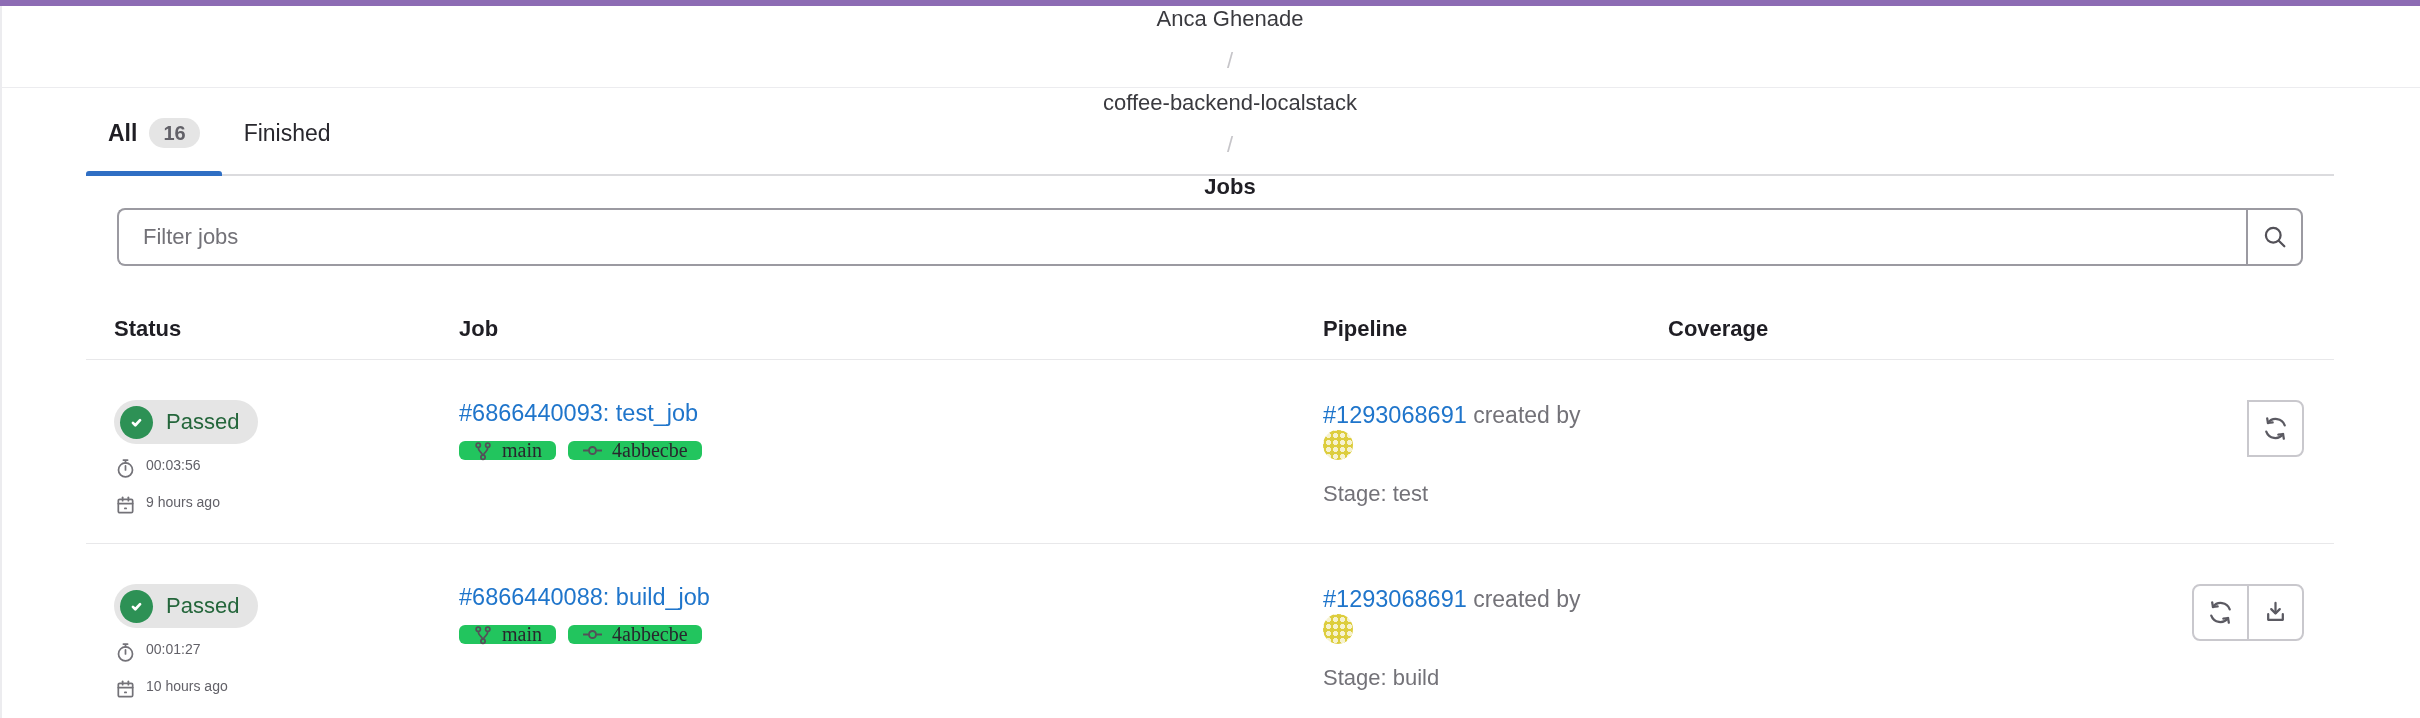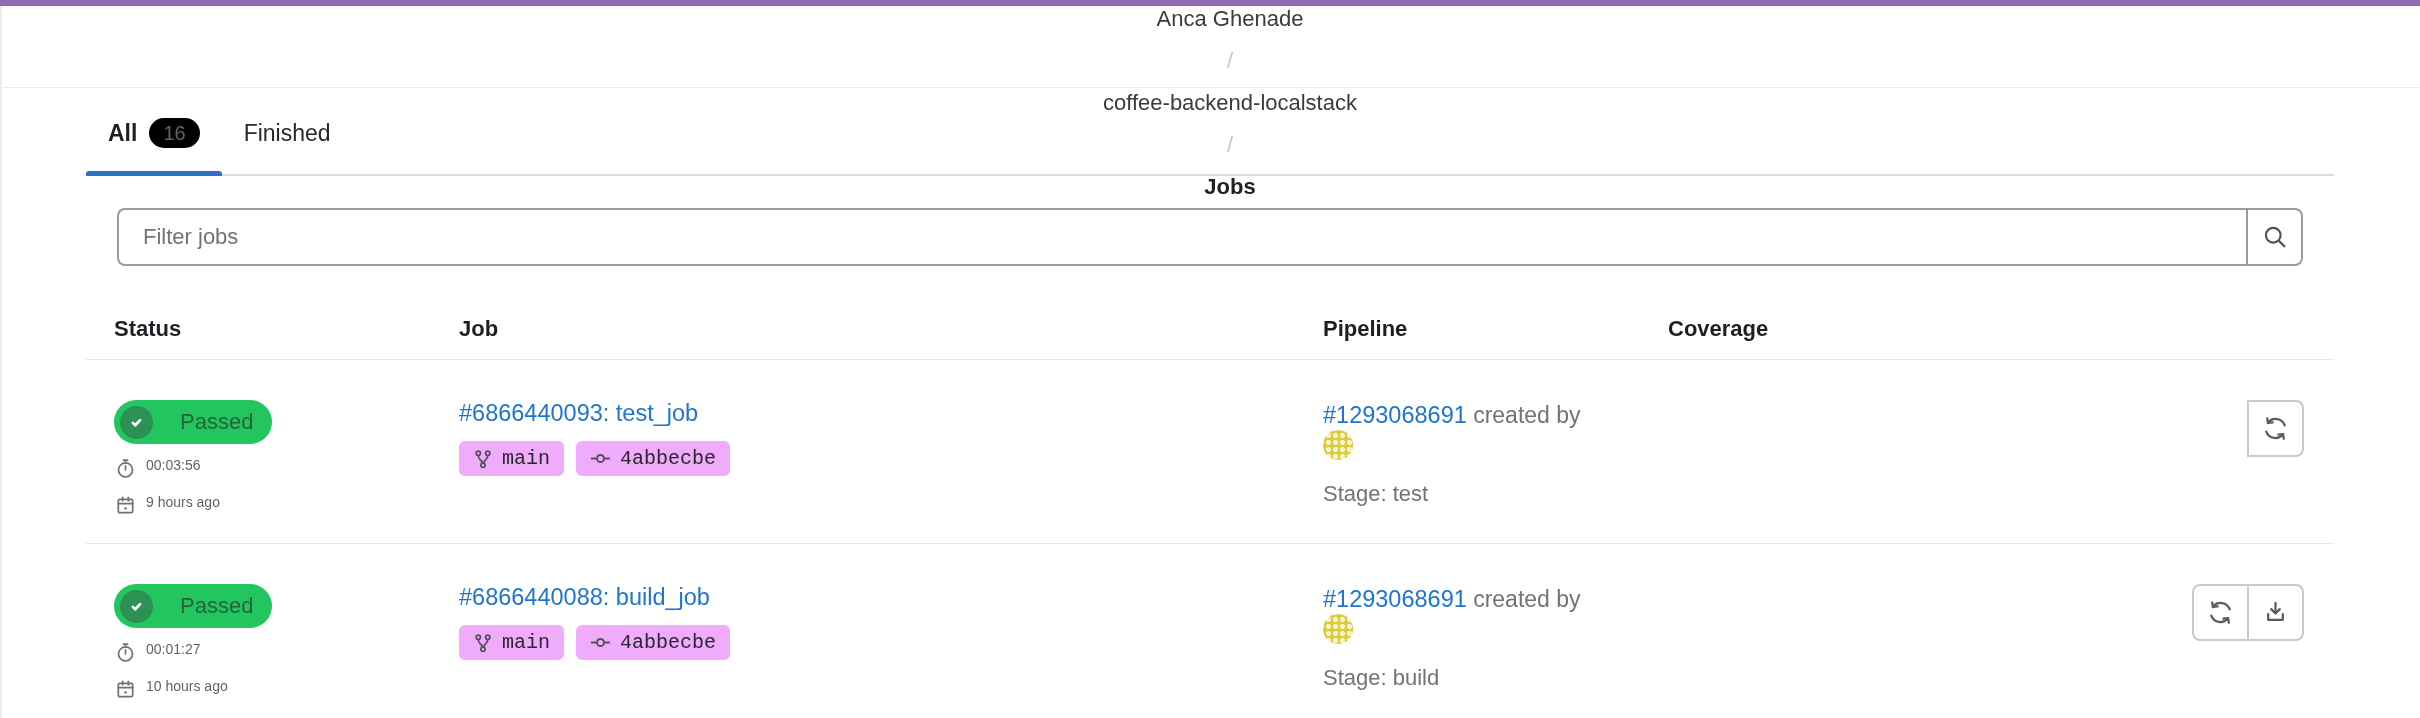--- a/index.html
+++ b/index.html
@@ -17,21 +17,21 @@
 
   .content { margin:0 86px; }
 
   
   .tabs { display:flex; margin-top:26px; border-bottom:2px solid #dbdbde; }
   .tab { position:relative; padding:4px 22px 26px; font-size:23px; color:#28272d;
          display:flex; align-items:center; gap:12px; cursor:pointer; }
   .tab.active { font-weight:700; color:#1f1e24; }
   .tab.active::after { content:""; position:absolute; left:0; right:0; bottom:-2px; height:5px;
                        background:#2f6fc4; border-radius:3px 3px 0 0; }
-  .tab-count { background:#000000; color:#626168; font-size:20px; font-weight:400;
+  .tab-count { background:#e5e5e5; color:#626168; font-size:20px; font-weight:700;
                border-radius:17px; padding:3px 14px; line-height:1.2;text-align:right; }
 
   
   .filter-row { display:flex; margin:32px 31px 0; }
   .filter-input { flex:1; height:58px; border:2px solid #9b9aa1; border-right:none;
                   border-radius:8px 0 0 8px; font-size:22px; padding:16px 24px; color:#28272d;
                   font-family:"Liberation Sans","DejaVu Sans",sans-serif; outline:none; }
   .filter-input::placeholder { color:#737278; }
   .search-btn { width:57px; height:58px; background:#fff; border:2px solid #9b9aa1;
                 border-radius:0 8px 8px 0; display:flex; align-items:center; justify-content:center;
@@ -39,35 +39,35 @@
 
   
   .jobs-table { margin-top:36px; }
   .thead, .trow { display:grid; grid-template-columns:345px 864px 345px 345px 1fr; }
   .thead > div { padding:14px 0 17px 28px; font-size:22px; font-weight:700; color:#1f1e24; }
   .thead { border-bottom:1px solid #e8e8ea; }
   .trow { border-bottom:1px solid #e8e8ea; padding:40px 0 26px; }
   .cell { padding-left:28px; }
 
   
-  .status-badge { display:inline-flex; align-items:center; gap:27px; background:#22c55e;
+  .status-badge { display:inline-flex; align-items:center; gap:13px; background:#e5e5e5;
                   color:#24663b; border-radius:24px; height:44px; padding:0 19px 0 6px;
                   font-size:22px; font-weight:500; cursor:pointer; }
   .ci-wrap { width:33px; height:33px; border-radius:50%; background:#2d9155; display:flex;
              align-items:center; justify-content:center; color:#fff; }
   .meta-line { display:flex; align-items:flex-start; gap:9px; color:#626168; font-size:14px; margin-top:13px; }
   .meta-line + .meta-line { margin-top:14px; }
   .meta-line svg { color:#737278; flex:none; }
 
   
   .job-link, .pipeline-link { color:#1f75cb; font-size:23.5px; text-decoration:none; cursor:pointer; }
   .ref-badges { display:flex; gap:12px; margin-top:14px; }
-  .ref-badge { display:inline-flex; align-items:center; gap:9px; background:#f0abfc; color:#28272d;
-               border-radius:6px; height:35px; padding:0 14px;
-               font-family:Liberation Mono, monospace; font-size:20px; cursor:pointer; }
+  .ref-badge { display:inline-flex; align-items:center; gap:9px; background:#22c55e; color:#28272d;
+               border-radius:6px; height:19px; padding:0 14px;
+               font-family:Liberation Serif, serif; font-size:20px; cursor:pointer; }
   .ref-badge svg { color:#535158; }
 
   
   .pipeline-info { width:260px; font-size:23px; color:#737278; line-height:1.28; }
   .avatar { display:inline-block; width:30px; height:30px; border-radius:50%; background:#ddcd3d;
             background-image:radial-gradient(rgba(255,255,255,.75) 2.4px, rgba(255,255,255,0) 2.5px);
             background-size:7px 7px; background-position:2px 2px; vertical-align:-7px; cursor:pointer; }
   .stage-line { margin-top:20px; font-size:22px; color:#737278; }
 
   

